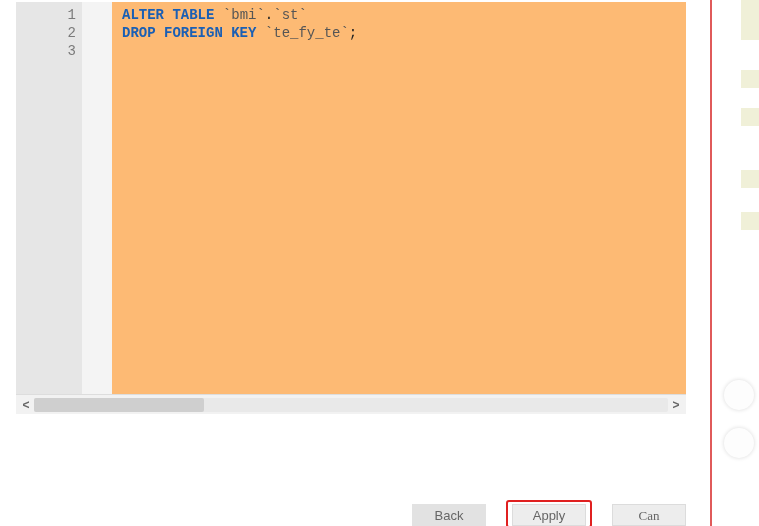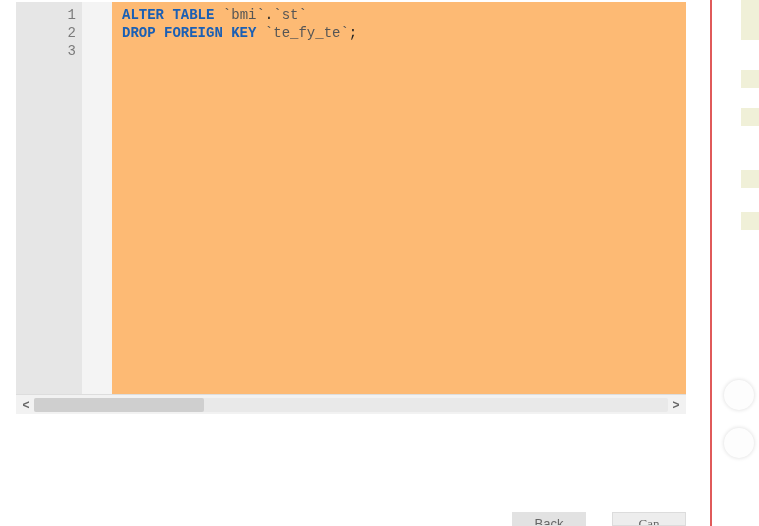--- a/index.html
+++ b/index.html
@@ -147,21 +147,21 @@
       height: 36px;
       display: flex;
       justify-content: flex-end;
       align-items: flex-end;
       gap: 26px;
       padding-right: 24px;
       padding-bottom: 0;
     }
     .btn {
       min-width: 74px;
-      height: 14px;
+      height: 22px;
       line-height: 22px;
       text-align: center;
       background: #ededed;
       color: #666;
       font-size: 13px;
       border: 1px solid #dcdcdc;
       cursor: pointer;
       padding: 0 6px;
       white-space: nowrap;
       overflow: hidden;
@@ -217,20 +217,24 @@
       <div class="arrow">&lt;</div>
       <div class="track">
         <div class="thumb"></div>
       </div>
       <div class="arrow">&gt;</div>
     </div>
   </div>
 
   <div class="button-row">
     <div class="btn back">Back</div>
+    <div class="apply-wrap">
+      <div class="btn apply">Apply</div>
+      <div class="highlight-box"></div>
+    </div>
     <div class="btn cancel">Can</div>
   </div>
 
 </div>
 
 <div class="right-margin">
   <div class="stripe s1"></div>
   <div class="stripe s2"></div>
   <div class="stripe s3"></div>
   <div class="stripe s4"></div>

